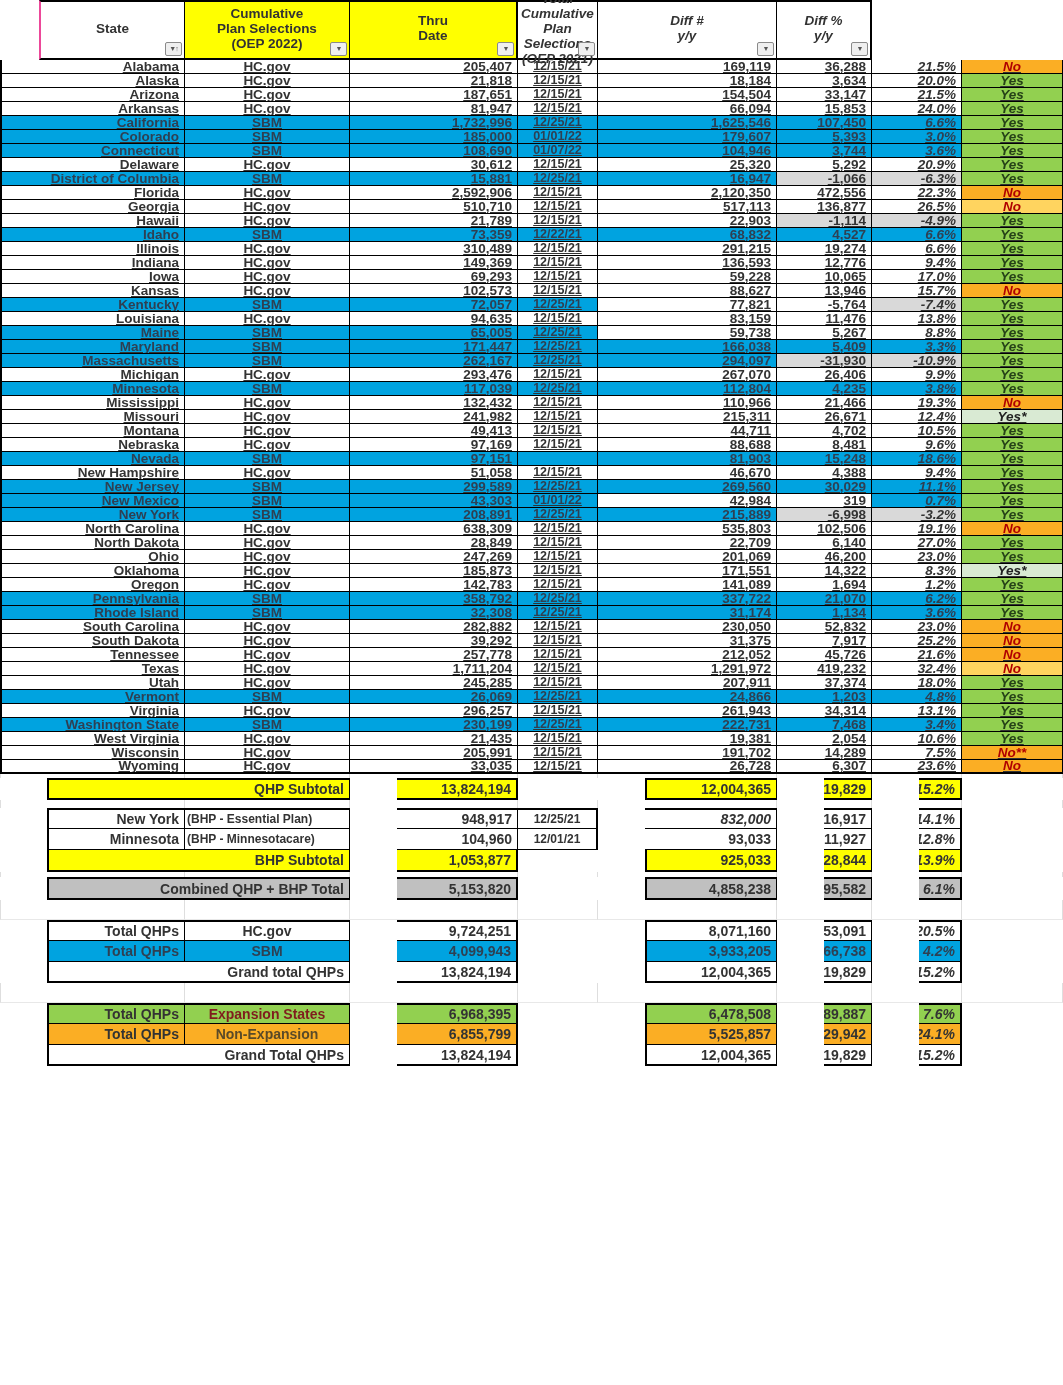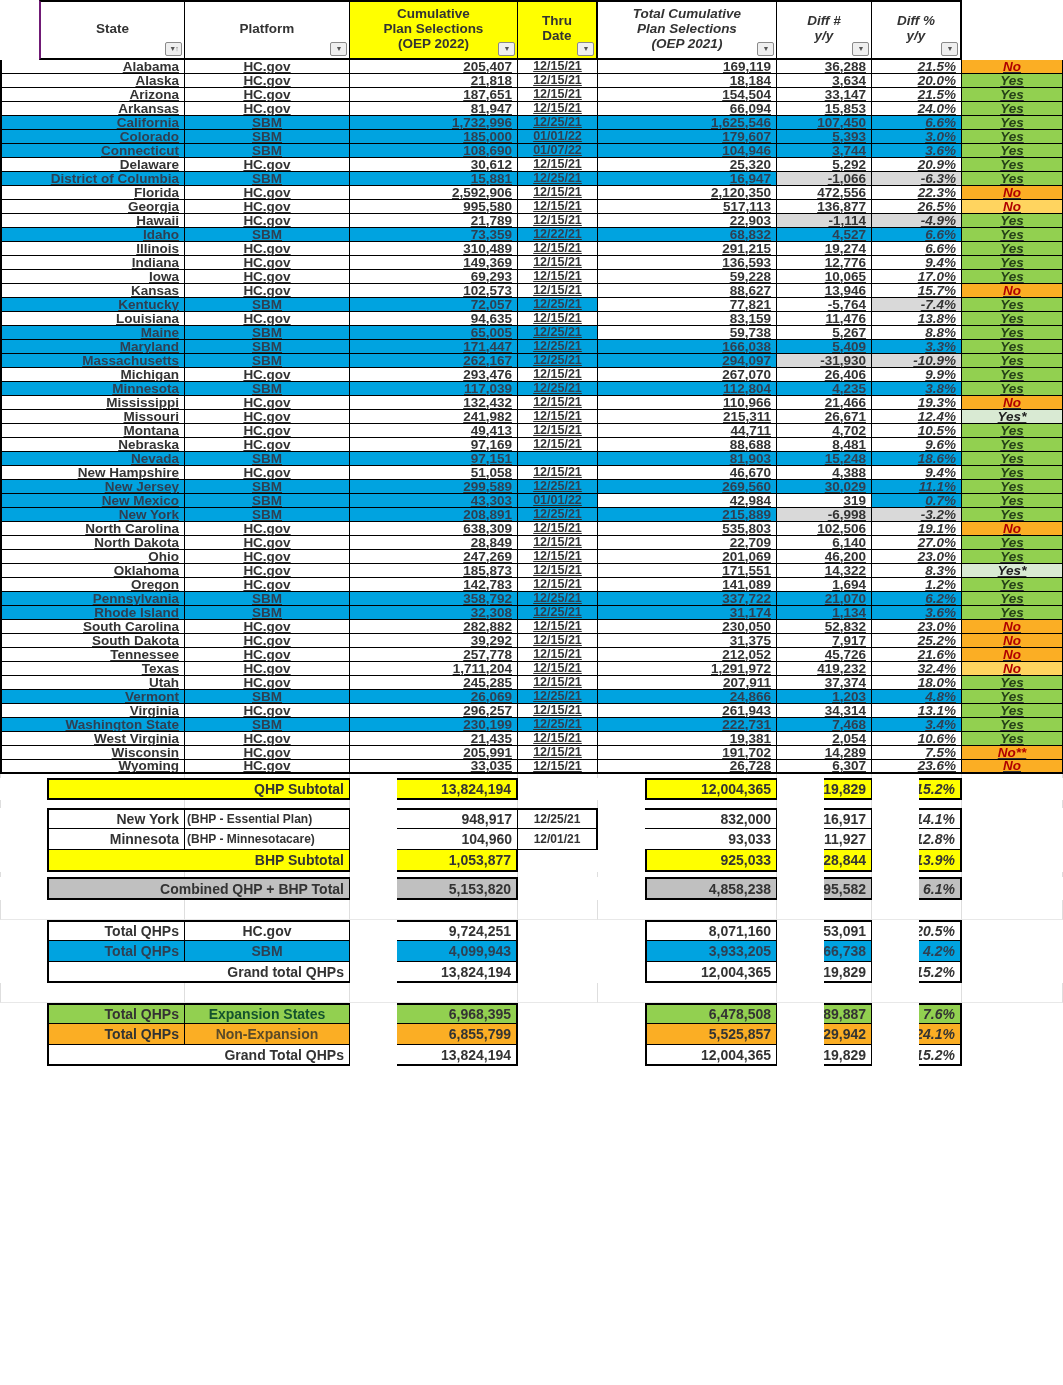--- a/index.html
+++ b/index.html
@@ -10,21 +10,21 @@
   html,body{margin:0;padding:0;background:#fff;}
   body{width:1063px;font-family:"Liberation Sans","DejaVu Sans",sans-serif;font-weight:700;color:var(--ink);}
   .grid8{display:grid;grid-template-columns:185px 165px 168px 80px 179px 95px 90px 101px;}
   .grid7{display:grid;grid-template-columns:350px 168px 80px 179px 95px 90px 101px;}
   *{box-sizing:border-box;}
 
   
   #thead .hc{position:relative;border-right:1px solid #000;border-top:2px solid #000;border-bottom:2px solid #000;
     height:60px;display:flex;align-items:center;justify-content:center;text-align:center;
     font-size:13.5px;line-height:15px;white-space:pre-line;padding-bottom:4px;}
-  #thead .hc:first-child{border-left:2px solid #701a75;margin-left:39px;}
+  #thead .hc:first-child{border-left:2px solid #ec4899;margin-left:39px;}
   .hc.yellow{background:var(--yellow);}
   .hc.it{font-style:italic;}
   .thickR{border-right-width:2px !important;}
   .fbtn{position:absolute;right:2px;bottom:2px;width:17px;height:14px;background:#EFEFEF;border:1px solid #8a8a8a;
     color:#555;font-size:7px;line-height:12px;text-align:center;border-radius:2px;font-style:normal;letter-spacing:-1px;}
 
   
   .row{height:14px;text-decoration:underline;}
   .row .c{border-right:1px solid #000;border-bottom:1px solid #000;display:flex;align-items:center;
     padding:0 5px;font-size:13.5px;line-height:1;overflow:hidden;}
@@ -40,44 +40,43 @@
   .med-yes_light{background:var(--greenlt);color:#222;font-style:italic;}
   .med-no{background:var(--orange);color:#B00000;font-style:italic;}
   .med-no_light{background:var(--orangelt);color:#B00000;font-style:italic;}
 
   
   .tc{display:flex;align-items:center;font-size:14px;padding:0 5px;overflow:hidden;}
   .tc.right{justify-content:flex-end;margin-left:47px;}
   .tc.ctr{justify-content:center;}
   .tc.left{justify-content:flex-start;}
   .tc.pct{font-style:italic;}
-  .tc.bi{}
+  .tc.bi{font-style:italic;}
   .tc.small{font-size:12px;padding:8px 2px;}
   .bt2{border-top:2px solid #000;} .bb2{border-bottom:2px solid #000;}
   .bl2{border-left:2px solid #000;} .br2{border-right:2px solid #000;}
   .br1{border-right:1px solid #000;} .bb1{border-bottom:1px solid #000;}
   .bg-yel{background:var(--yellow);} .bg-band{background:var(--grayband);}
   .bg-grn{background:var(--green);} .bg-org{background:var(--orange);}
-  .lbl-grn{color:#14532d;} .lbl-org{color:#5A4A28;}
+  .lbl-grn{color:#7f1d1d;} .lbl-org{color:#5A4A28;}
   .h22{height:22px;} .h21{height:21px;} .h23{height:23px;}
 
   
   .sp>div{border-right:1px solid var(--grid);}
   .sp>div:first-child{border-left:1px solid var(--grid);}
   .sp4{height:4px;} .sp8{height:8px;} .sp5{height:5px;}
   .sp20{height:20px;} .sp20>div{border-bottom:1px solid #E8E8E8;}
 </style>
 </head>
 <body>
 
 <div>
 
   <div id="thead" class="grid8">
     <div class="hc"><span>State</span><span class="fbtn">▼↑</span></div>
-    <div class="hc"><span>Platform</span><span class="fbtn">▼</span></div>
     <div class="hc yellow"><span>Cumulative
 Plan Selections
 (OEP 2022)</span><span class="fbtn">▼</span></div>
     <div class="hc yellow thickR"><span>Thru
 Date</span><span class="fbtn">▼</span></div>
     <div class="hc it"><span>Total Cumulative
 Plan Selections
 (OEP 2021)</span><span class="fbtn">▼</span></div>
     <div class="hc it"><span>Diff #
 y/y</span><span class="fbtn">▼</span></div>
@@ -182,21 +181,21 @@
         <div class="c c2 num">2,592,906</div>
         <div class="c c3 ctr date">12/15/21</div>
         <div class="c c4 num">2,120,350</div>
         <div class="c c5 num">472,556</div>
         <div class="c c6 num pct">22.3%</div>
         <div class="c c7 ctr med-no">No</div>
       </div>
       <div class="grid8 row">
         <div class="c c0 right">Georgia</div>
         <div class="c c1 ctr">HC.gov</div>
-        <div class="c c2 num">995,580</div>
+        <div class="c c2 num">510,710</div>
         <div class="c c3 ctr date">12/15/21</div>
         <div class="c c4 num">517,113</div>
         <div class="c c5 num">136,877</div>
         <div class="c c6 num pct">26.5%</div>
         <div class="c c7 ctr med-no_light">No</div>
       </div>
       <div class="grid8 row">
         <div class="c c0 right">Hawaii</div>
         <div class="c c1 ctr">HC.gov</div>
         <div class="c c2 num">21,789</div>

